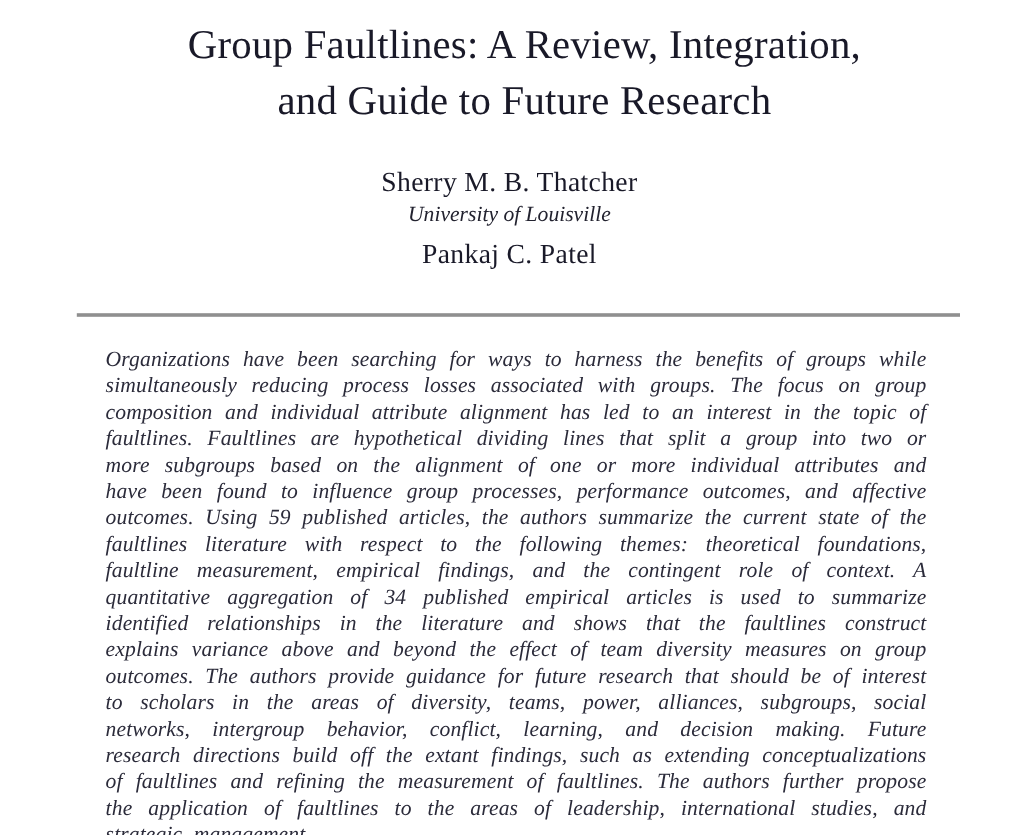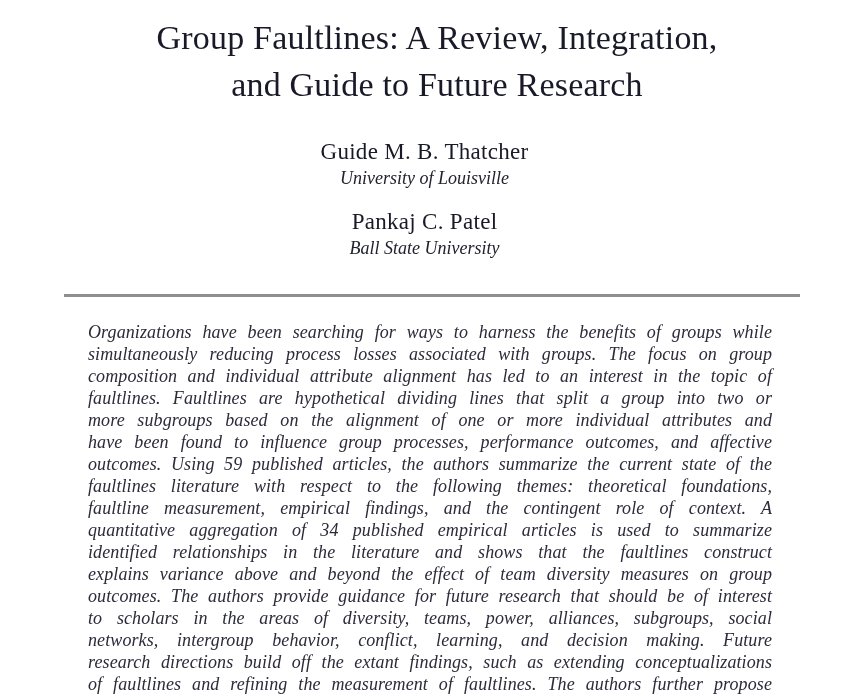--- a/index.html
+++ b/index.html
@@ -28,21 +28,21 @@
     padding-left: 25px;
   }
   .title-line {
     display: block;
   }
   .authors {
     margin-top: 30px;
     text-align: center;
   }
   .author + .author {
-    margin-top: 20px;
+    margin-top: 10px;
     text-align: center;
   }
   .author-name {
     font-size: 23px;
     line-height: 27px;
     color: #191928;
     letter-spacing: 0.3px;
   }
   .author-affiliation {
     margin-top: 4px;
@@ -73,26 +73,25 @@
 
 <div class="page">
 
   <h1 class="title">
     <span class="title-line">Group Faultlines: A Review, Integration,</span>
     <span class="title-line">and Guide to Future Research</span>
   </h1>
 
   <div class="authors">
     <div class="author">
-      <div class="author-name">Guide M. B. Thatcher</div>
+      <div class="author-name">Sherry M. B. Thatcher</div>
       <div class="author-affiliation">University of Louisville</div>
     </div>
     <div class="author">
       <div class="author-name">Pankaj C. Patel</div>
-      <div class="author-affiliation">Ball State University</div>
     </div>
   </div>
 
   <hr class="rule">
 
   <p class="abstract">Organizations have been searching for ways to harness the benefits of groups while simultaneously reducing process losses associated with groups. The focus on group composition and individual attribute alignment has led to an interest in the topic of faultlines. Faultlines are hypothetical dividing lines that split a group into two or more subgroups based on the alignment of one or more individual attributes and have been found to influence group processes, performance outcomes, and affective outcomes. Using 59 published articles, the authors summarize the current state of the faultlines literature with respect to the following themes: theoretical foundations, faultline measurement, empirical findings, and the contingent role of context. A quantitative aggregation of 34 published empirical articles is used to summarize identified relationships in the literature and shows that the faultlines construct explains variance above and beyond the effect of team diversity measures on group outcomes. The authors provide guidance for future research that should be of interest to scholars in the areas of diversity, teams, power, alliances, subgroups, social networks, intergroup behavior, conflict, learning, and decision making. Future research directions build off the extant findings, such as extending conceptualizations of faultlines and refining the measurement of faultlines. The authors further propose the application of faultlines to the areas of leadership, international studies, and strategic management.</p>
 
 </div>
 
 </body></html>

